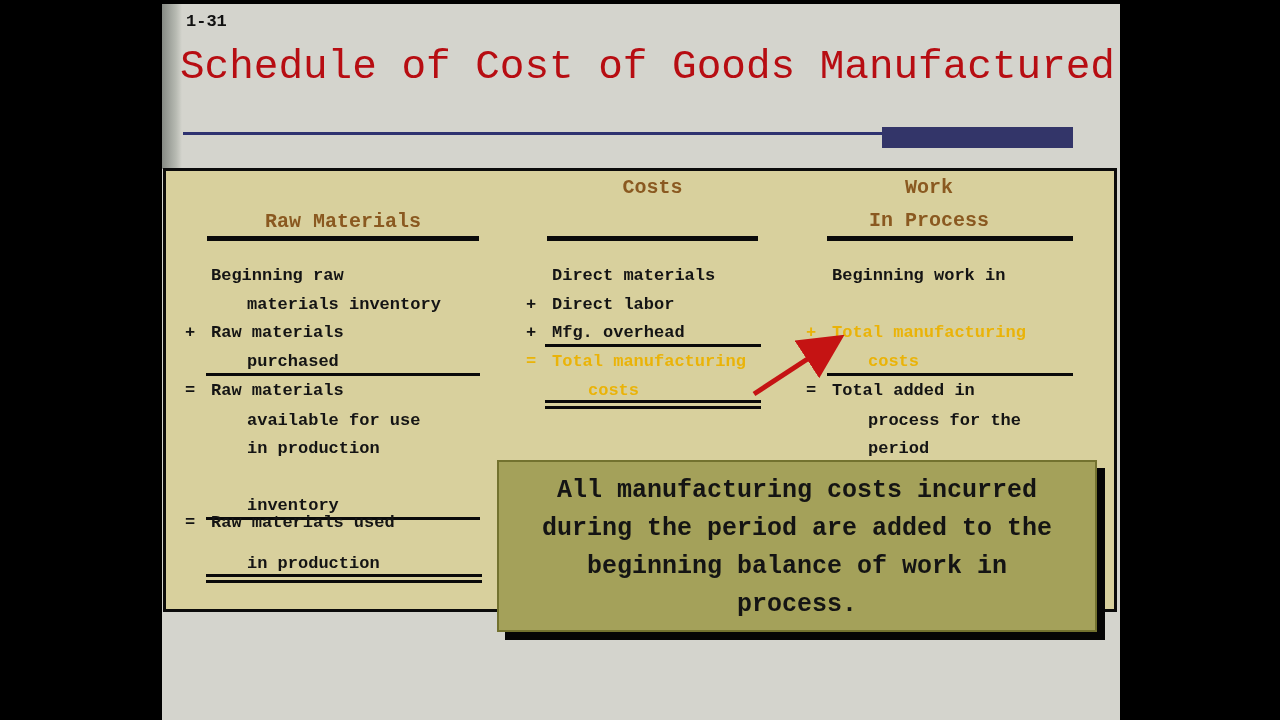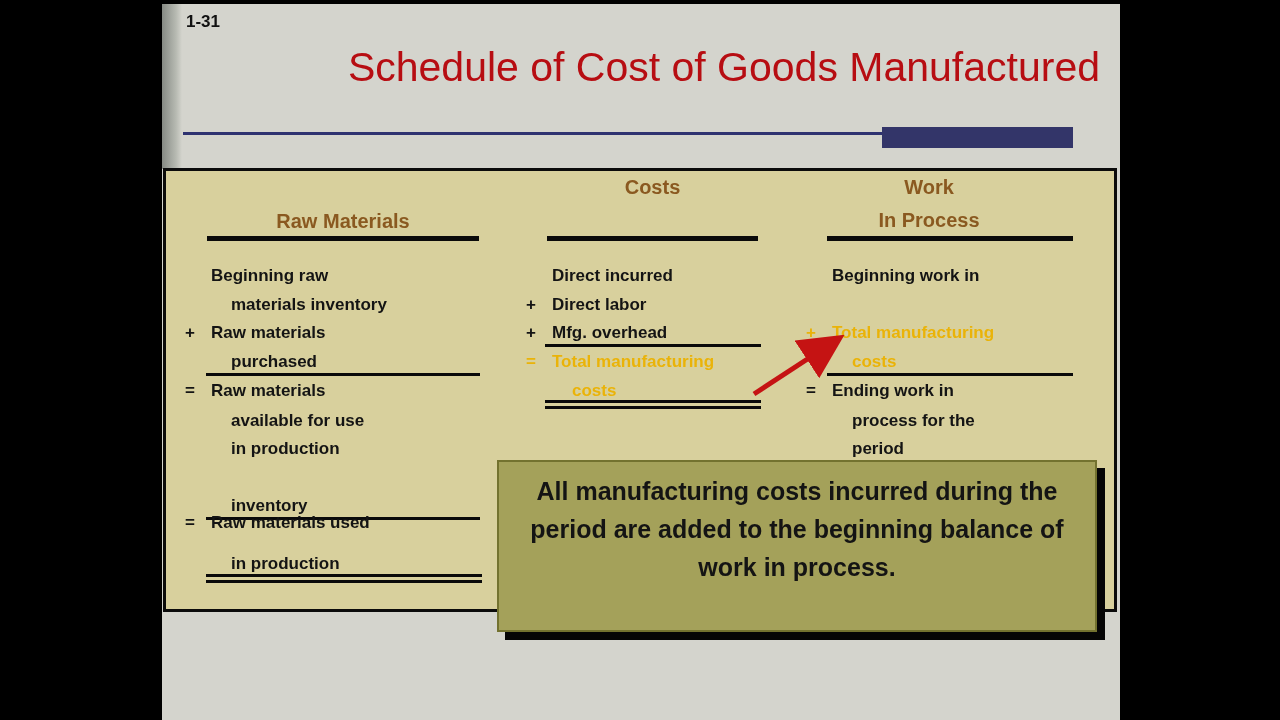--- a/index.html
+++ b/index.html
@@ -1,17 +1,17 @@
 <!DOCTYPE html>
 <html><head>
 <meta charset="utf-8">
 <style>
   html,body{margin:0;padding:0;background:#000;}
   .stage{position:relative;width:1280px;height:720px;background:#000;overflow:hidden;
-         font-family:Liberation Sans, sans-serif;}
+         font-family:Liberation Mono, monospace;}
   
   .slide-bg{position:absolute;left:162px;top:4px;width:958px;height:716px;background:#d4d4cd;}
   .side-strip{position:absolute;left:162px;top:4px;width:20px;height:165px;
               background:linear-gradient(to right,#868a84,#b7bab2 70%,#d4d4cd);}
   .page-num{position:absolute;left:186px;top:12px;font-size:17px;font-weight:bold;color:#111;}
   .title{position:absolute;left:180px;top:44px;width:920px;text-align:right;
          font-size:41px;font-weight:400;color:#b70d12;letter-spacing:0px;white-space:nowrap;}
   .title-rule{position:absolute;left:183px;top:132px;width:890px;height:3px;background:#2e3270;}
   .title-block{position:absolute;left:882px;top:127px;width:191px;height:21px;background:#333569;}
   
@@ -22,21 +22,21 @@
   .ch1{left:207px;top:205px;width:272px;}
   .ch2{left:547px;top:171px;width:211px;}
   .ch3{left:806px;top:171px;width:246px;}
   .headrule{position:absolute;height:5px;background:#0a0a0a;top:236px;}
   .hr1{left:207px;width:272px;}
   .hr2{left:547px;width:211px;}
   .hr3{left:827px;width:246px;}
   
   .row{position:absolute;font-size:17px;font-weight:bold;color:#141414;line-height:21px;white-space:nowrap;}
   .row .sg{display:inline-block;width:26px;}
-  .row .tx.ind{margin-left:20px;}
+  .row .tx.ind{margin-left:36px;}
   .row.red{color:#eab308;}
   .c1{left:185px;} .c2{left:526px;} .c3{left:806px;}
   
   .srule{position:absolute;height:3px;background:#0a0a0a;}
   .drule{position:absolute;height:9px;border-top:3px solid #0a0a0a;border-bottom:3px solid #0a0a0a;box-sizing:border-box;}
   
   .arrow{position:absolute;left:740px;top:328px;width:115px;height:80px;}
   
   .callout{position:absolute;left:497px;top:460px;width:600px;height:172px;
            background:#a4a15a;border:2px solid #73722f;box-shadow:8px 8px 0 #050505;box-sizing:border-box;}
@@ -78,33 +78,33 @@
   <div class="srule" style="left:206px;top:373px;width:274px"></div>
   <div class="row c1" style="top:380px"><span class="sg">=</span><span class="tx">Raw materials</span></div>
   <div class="row c1" style="top:410px"><span class="sg"></span><span class="tx ind">available for use</span></div>
   <div class="row c1" style="top:438px"><span class="sg"></span><span class="tx ind">in production</span></div>
   <div class="row c1" style="top:495px"><span class="sg"></span><span class="tx ind">inventory</span></div>
   <div class="srule" style="left:206px;top:517px;width:274px"></div>
   <div class="row c1" style="top:512px"><span class="sg">=</span><span class="tx">Raw materials used</span></div>
   <div class="row c1" style="top:553px"><span class="sg"></span><span class="tx ind">in production</span></div>
   <div class="drule" style="left:206px;top:574px;width:276px"></div>
 
-  <div class="row c2" style="top:265px"><span class="sg"></span><span class="tx">Direct incurred</span></div>
+  <div class="row c2" style="top:265px"><span class="sg"></span><span class="tx">Direct materials</span></div>
   <div class="row c2" style="top:294px"><span class="sg">+</span><span class="tx">Direct labor</span></div>
   <div class="row c2" style="top:322px"><span class="sg">+</span><span class="tx">Mfg. overhead</span></div>
   <div class="srule" style="left:545px;top:344px;width:216px"></div>
   <div class="row c2 red" style="top:351px"><span class="sg">=</span><span class="tx">Total manufacturing</span></div>
   <div class="row c2 red" style="top:380px"><span class="sg"></span><span class="tx ind">costs</span></div>
   <div class="drule" style="left:545px;top:400px;width:216px"></div>
 
   <div class="row c3" style="top:265px"><span class="sg"></span><span class="tx">Beginning work in</span></div>
   <div class="row c3 red" style="top:322px"><span class="sg">+</span><span class="tx">Total manufacturing</span></div>
   <div class="row c3 red" style="top:351px"><span class="sg"></span><span class="tx ind">costs</span></div>
   <div class="srule" style="left:827px;top:373px;width:246px"></div>
-  <div class="row c3" style="top:380px"><span class="sg">=</span><span class="tx">Ending work in</span></div>
+  <div class="row c3" style="top:380px"><span class="sg">=</span><span class="tx">Total added in</span></div>
   <div class="row c3" style="top:410px"><span class="sg"></span><span class="tx ind">process for the</span></div>
   <div class="row c3" style="top:438px"><span class="sg"></span><span class="tx ind">period</span></div>
 
   <svg class="arrow" viewBox="0 0 115 80">
     <defs>
       <marker id="ah" markerWidth="9" markerHeight="9" refX="6" refY="4.5" orient="auto">
         <polygon points="0,0 9,4.5 0,9" fill="#c51313"></polygon>
       </marker>
     </defs>
     <line x1="14" y1="66" x2="92" y2="15" stroke="#c51313" stroke-width="5" marker-end="url(#ah)"></line>

